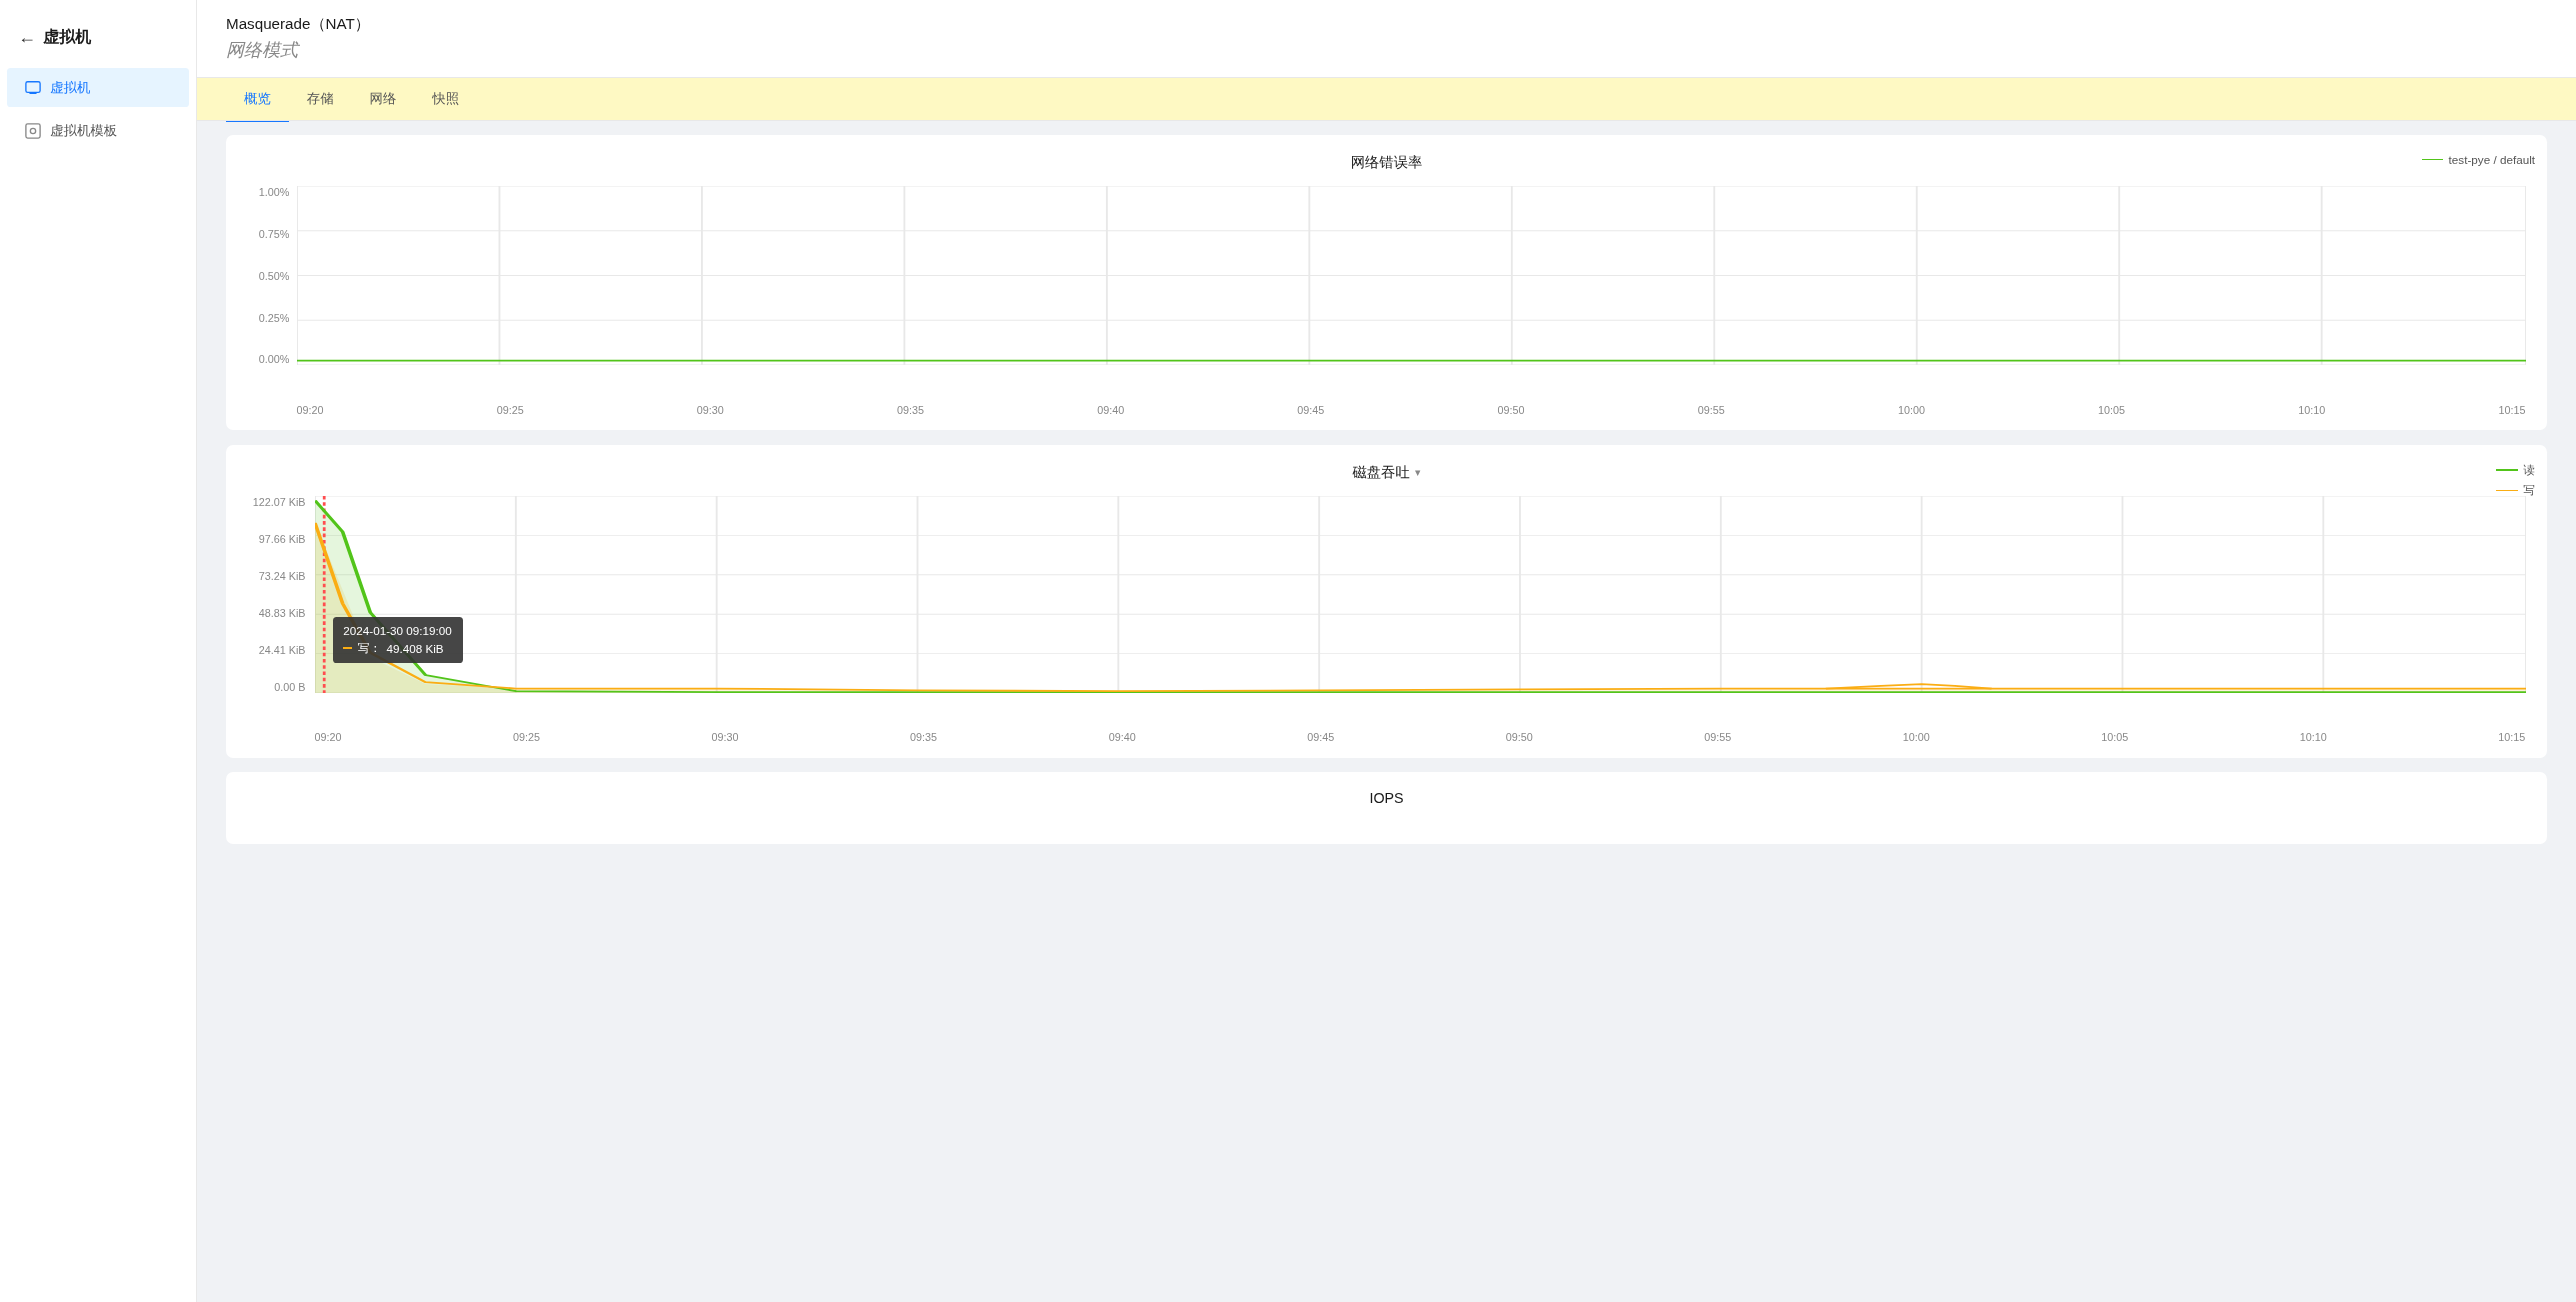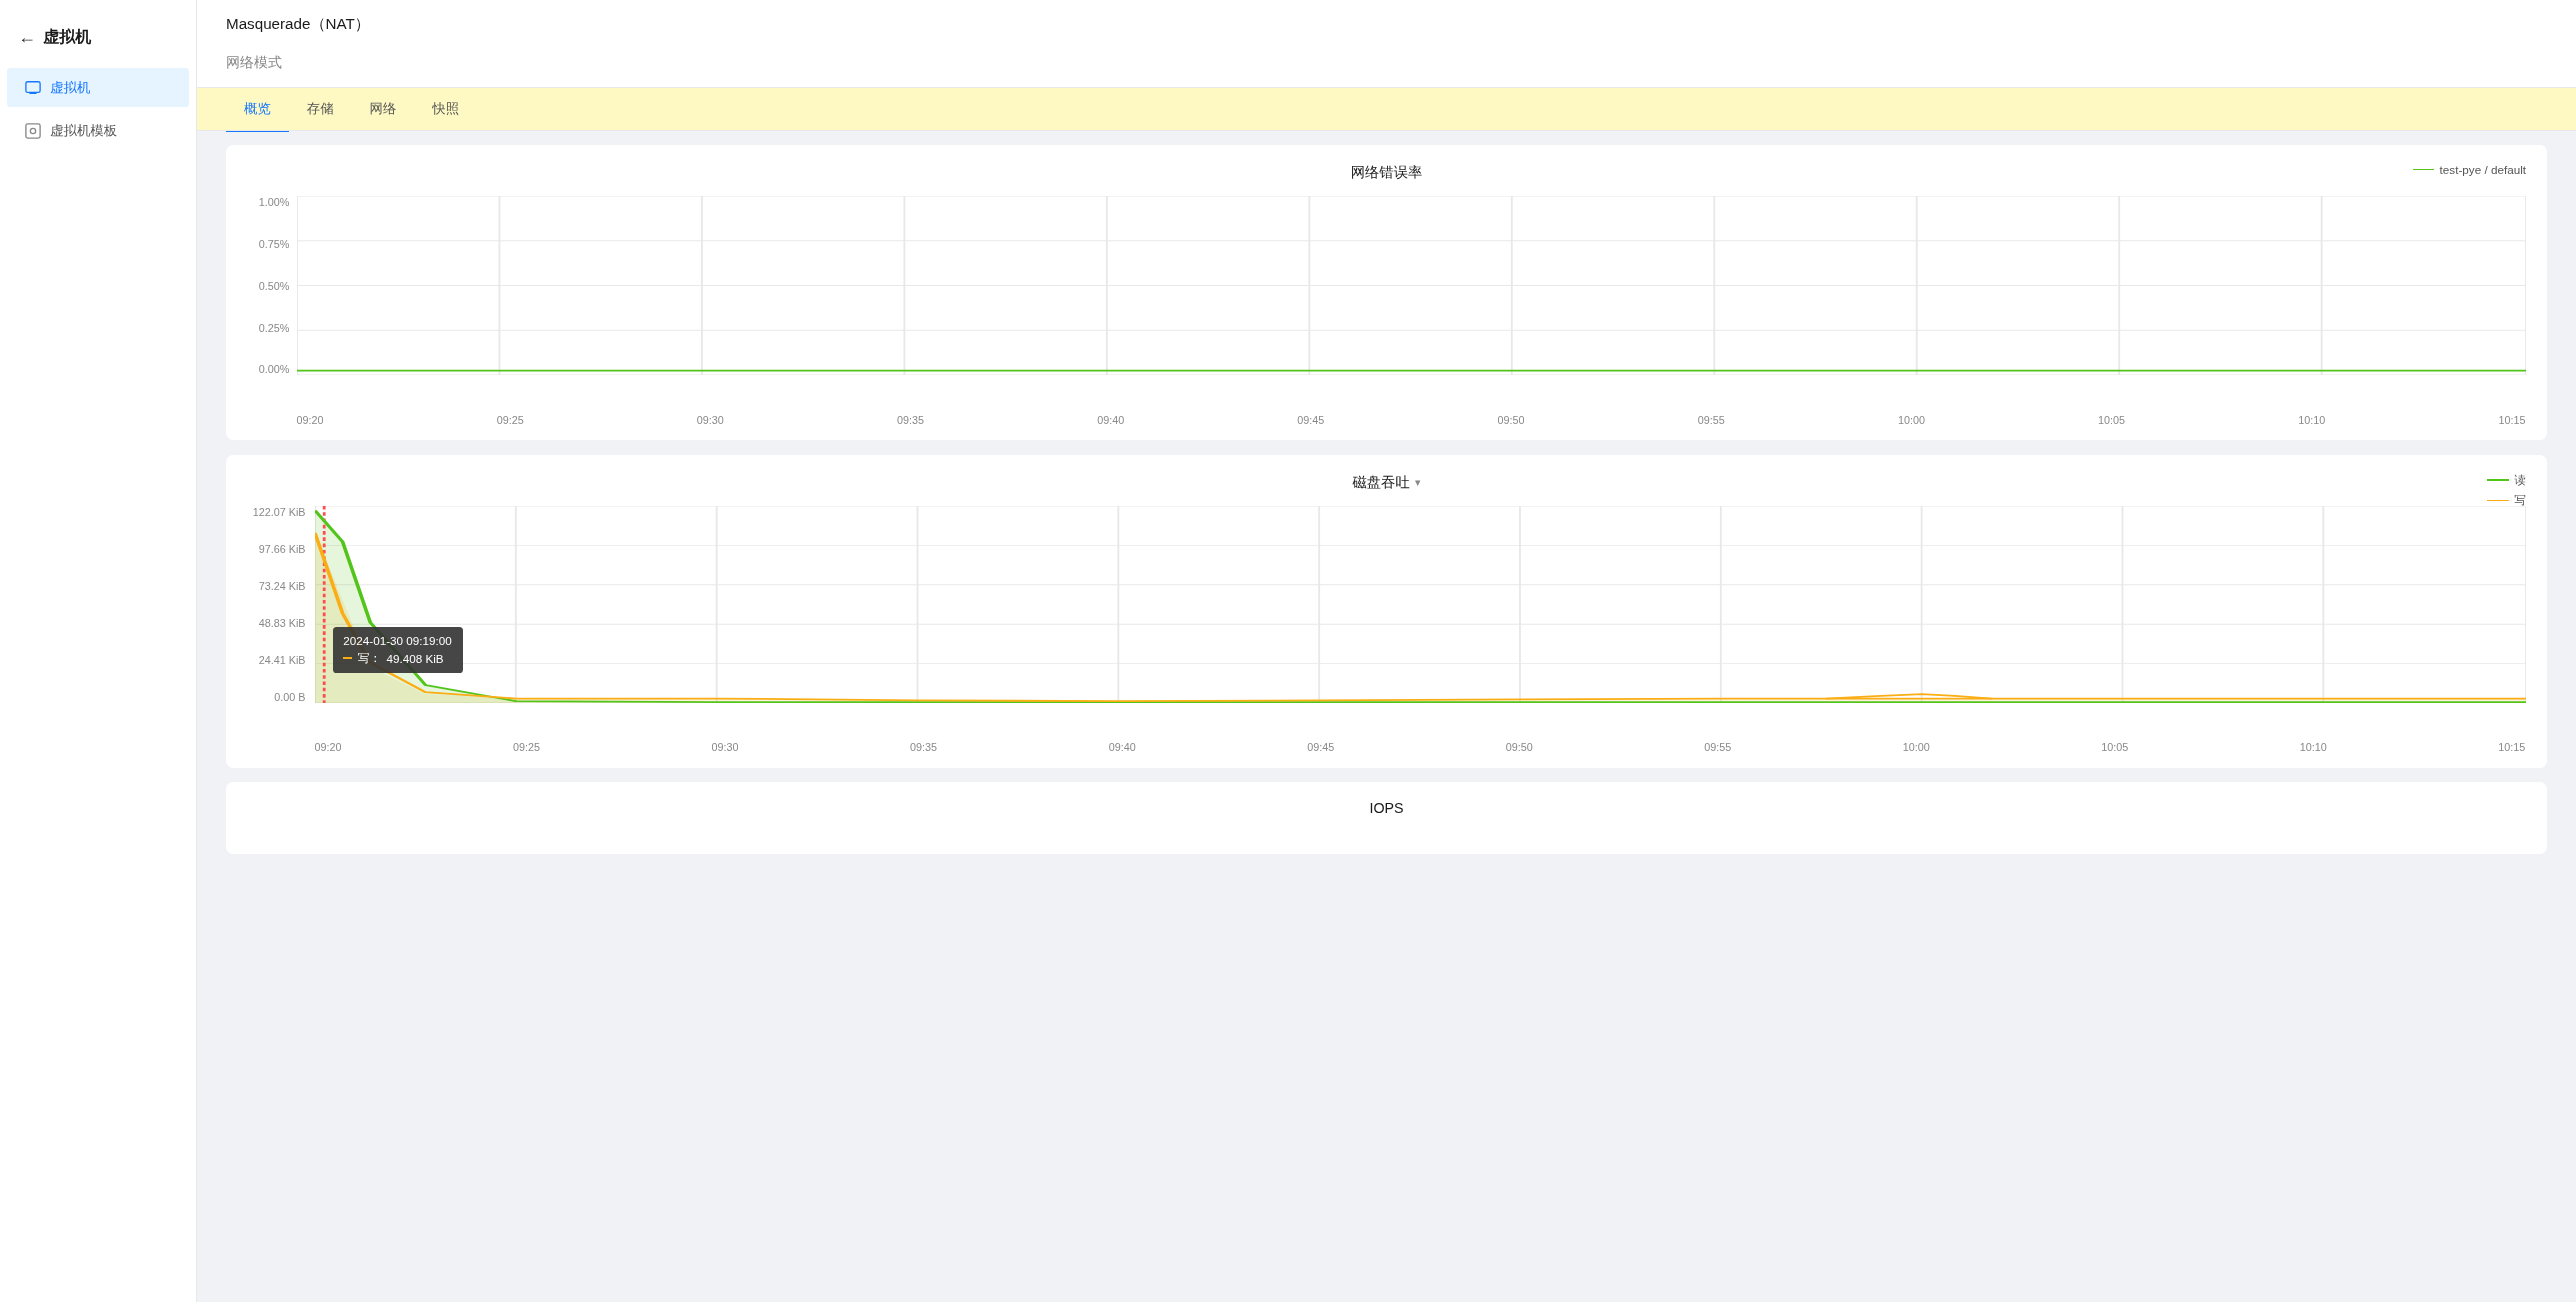--- a/index.html
+++ b/index.html
@@ -64,23 +64,24 @@
       background: #fff;
       padding: 14.3px 29px;
       border-bottom: 0.9px solid #e8e8e8;
     }
     .top-bar .nat-title {
       font-size: 15.2px;
       font-weight: 400;
       color: #1a1a1a;
     }
     .top-bar .net-mode {
-      font-size: 14px;
+      font-size: 18px;
       color: #888;
-      margin-top: 19px;
+      margin-top: 3px;
+      font-style: italic;
     }
 
     
     .tabs-bar {
       background: #fef9c3;
       padding: 0 29px;
       display: flex;
       gap: 0;
       border-bottom: 1.8px solid #e8e8e8;
       position: sticky;
@@ -128,21 +129,21 @@
     }
 
     .chart-title .dropdown-arrow {
       font-size: 10.8px;
       color: #888;
     }
 
     .legend {
       position: absolute;
       top: 18px;
-      right: 21px;
+      right: 12px;
       display: flex;
       flex-direction: column;
       gap: 5.4px;
     }
     .legend-item {
       display: flex;
       align-items: center;
       gap: 5.4px;
       font-size: 11.7px;
       color: #555;

